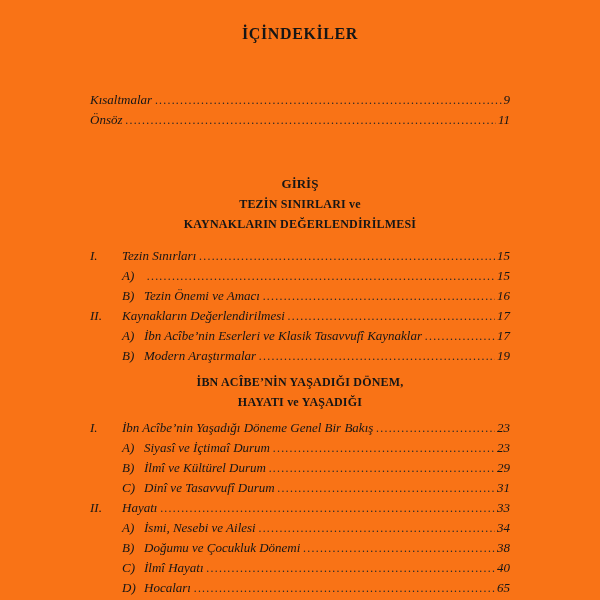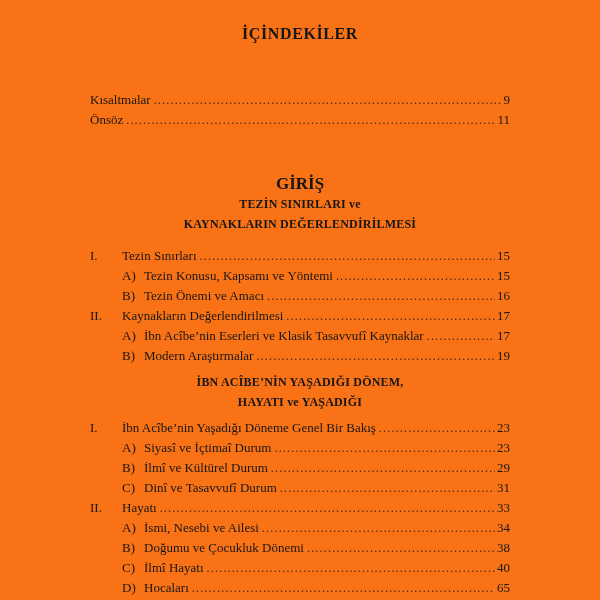--- a/index.html
+++ b/index.html
@@ -24,38 +24,39 @@
     letter-spacing: 0.6px;
   }
   .front-matter { margin-top: 46px; }
   .toc-row {
     display: flex;
     align-items: baseline;
     font-size: 13px;
     line-height: 20px;
     height: 20px;
     white-space: nowrap;
+    font-style: italic;
   }
   .mk { flex: none; }
   .mk-roman { width: 32px; }
   .lvl2 { padding-left: 32px; }
   .mk-letter { width: 22px; }
   .lbl { flex: none; }
   .dots { flex: 1 1 auto; overflow: hidden; margin: 0 2px 0 3px; }
   .dots::after {
     content: "....................................................................................................................................................................................................................................................";
     font-size: 12px;
     letter-spacing: 1.2px;
     color: #2a2a2a;
   }
   .pg { flex: none; }
   .sec-heading { text-align: center; }
   .sec-1 .sec-heading { margin: 15px 0 12px; }
   .sec-2 .sec-heading { margin: 6px 0 6px; }
-  .sec-kicker { font-weight: bold; font-size: 17px; line-height: 20px; margin-top: 44px; }
+  .sec-kicker { font-weight: bold; font-size: 13px; line-height: 20px; margin-top: 44px; }
   .sec-line { font-weight: bold; font-size: 12px; line-height: 20px; letter-spacing: 0.2px; }
 </style>
 </head>
 <body>
 
 <div class="page">
 
   <h1 class="doc-title">İÇİNDEKİLER</h1>
 
   <div class="front-matter">
@@ -79,21 +80,20 @@
     </div>
 
     <div class="toc-row lvl1">
       <span class="mk mk-roman">I.</span>
       <span class="lbl">Tezin Sınırları</span>
       <span class="dots"></span>
       <span class="pg">15</span>
     </div>
     <div class="toc-row lvl2">
       <span class="mk mk-letter">A)</span>
-      <span class="lbl">Tezin Konusu, Kapsamı ve Yöntemi</span>
       <span class="dots"></span>
       <span class="pg">15</span>
     </div>
     <div class="toc-row lvl2">
       <span class="mk mk-letter">B)</span>
       <span class="lbl">Tezin Önemi ve Amacı</span>
       <span class="dots"></span>
       <span class="pg">16</span>
     </div>
     <div class="toc-row lvl1">

